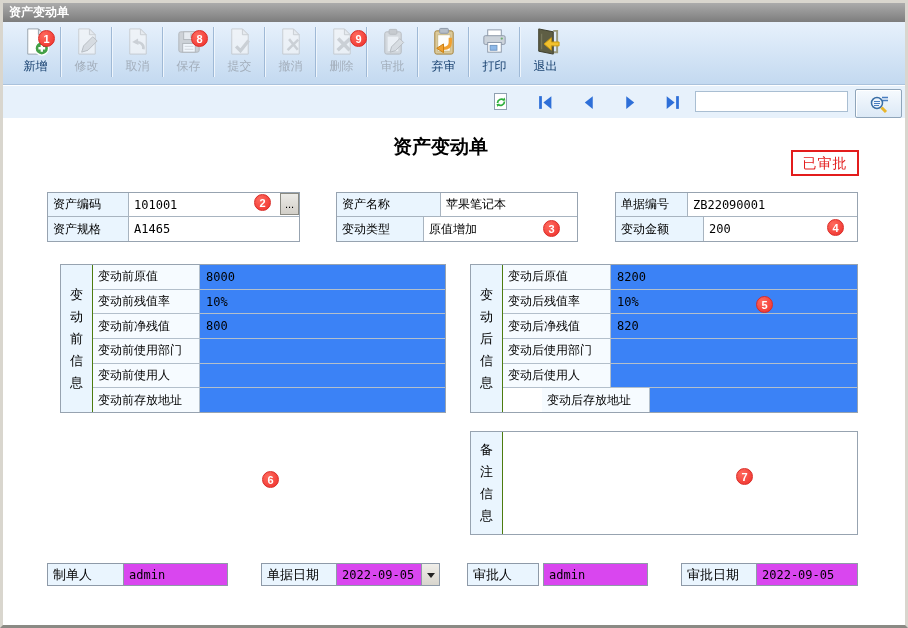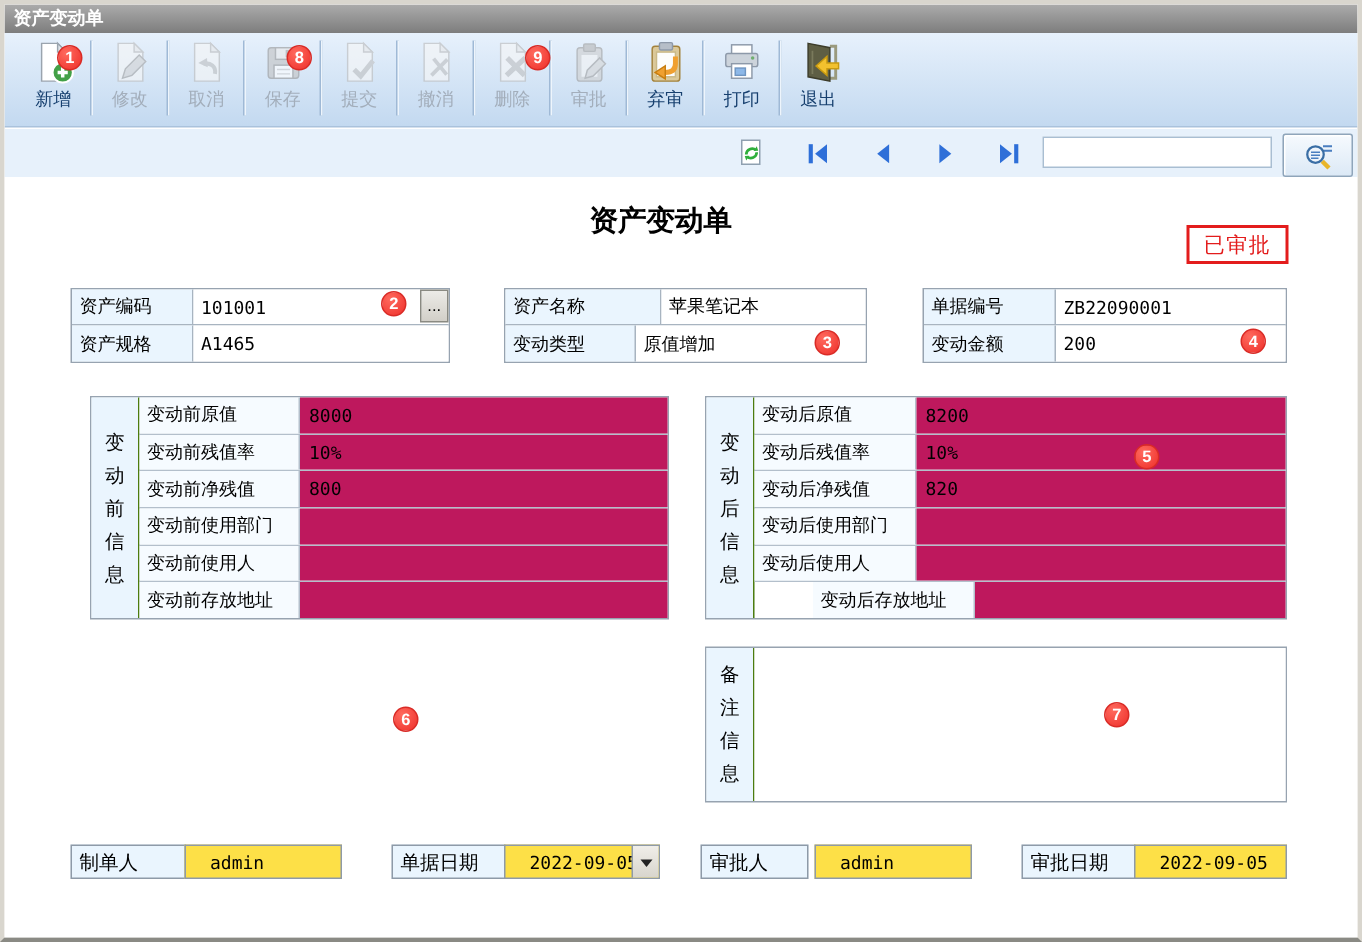--- a/index.html
+++ b/index.html
@@ -49,30 +49,30 @@
           border:1px solid #8a8a82;font-size:11px;line-height:10px;cursor:pointer;padding:0;}
   
   .panel{position:absolute;border:1px solid #97a3b0;box-sizing:border-box;display:flex;}
   .vlabel{width:31px;flex:none;background:#eaf5fe;border-right:1px solid #4d7c0f;display:flex;align-items:center;justify-content:center;}
   .vlabel span{display:block;width:14px;font-size:13px;line-height:22px;color:#000;word-break:break-all;text-align:center;}
   .prows{flex:1;display:flex;flex-direction:column;}
   .prow{flex:1;display:flex;border-bottom:1px solid #b3bfcb;box-sizing:border-box;}
   .prow:last-child{border-bottom:none;}
   .plabel{flex:none;background:#fdfefe;border-right:1px solid #b3bfcb;font-size:12px;display:flex;align-items:center;
           padding-left:5px;box-sizing:border-box;background:#f6fbff;}
-  .pvalue{flex:1;background:#be185d;display:flex;align-items:center;padding-left:6px;font-size:12px;
+  .pvalue{flex:1;background:#3b82f6;display:flex;align-items:center;padding-left:6px;font-size:12px;
           font-family:"DejaVu Sans Mono",monospace;}
   
   .memoarea{flex:1;background:#fff;font-size:12px;padding:2px 4px;box-sizing:border-box;
             font-family:"Liberation Sans","DejaVu Sans",sans-serif;}
   
   .flabel{position:absolute;height:23px;background:#eaf5fe;border:1px solid #8e9aa8;box-sizing:border-box;
           font-size:13px;display:flex;align-items:center;padding-left:5px;}
-  .fvalue{position:absolute;height:23px;background:#fde047;border:1px solid #8e9aa8;box-sizing:border-box;
-          font-size:12px;display:flex;align-items:center;padding-left:16px;font-family:"DejaVu Sans Mono",monospace;}
+  .fvalue{position:absolute;height:23px;background:#d946ef;border:1px solid #8e9aa8;box-sizing:border-box;
+          font-size:12px;display:flex;align-items:center;padding-left:5px;font-family:"DejaVu Sans Mono",monospace;}
   .datebtn{position:absolute;right:0;top:0;width:17px;height:21px;background:linear-gradient(#f0eee9,#d8d5cd);
            border-left:1px solid #8e9aa8;display:flex;align-items:center;justify-content:center;cursor:pointer;}
   .datebtn::after{content:"";border:4px solid transparent;border-top:5px solid #222;margin-top:5px;}
   
   .badge{position:absolute;width:17px;height:17px;border-radius:50%;background:radial-gradient(circle at 35% 30%,#ff6a5e,#ee2f2a);
          border:1px solid #d92b26;color:#fff;font-size:11px;font-weight:bold;text-align:center;line-height:16px;
          box-sizing:border-box;z-index:50;}
 </style>
 </head>
 <body>
@@ -282,21 +282,21 @@
     <div class="hrow">
       <div class="hlabel" style="width:87px;">变动类型</div>
       <div class="hvalue">
         <span>原值增加</span>
       </div>
     </div>
   </div>
 
   <div class="hbox" style="left:612px;top:189px;width:243px;">
     <div class="hrow">
-      <div class="hlabel" style="width:88px;">单据编号</div>
+      <div class="hlabel" style="width:72px;">单据编号</div>
       <div class="hvalue">
         <span>ZB22090001</span>
       </div>
     </div>
     <div class="hrow">
       <div class="hlabel" style="width:88px;">变动金额</div>
       <div class="hvalue">
         <span>200</span>
       </div>
     </div>

